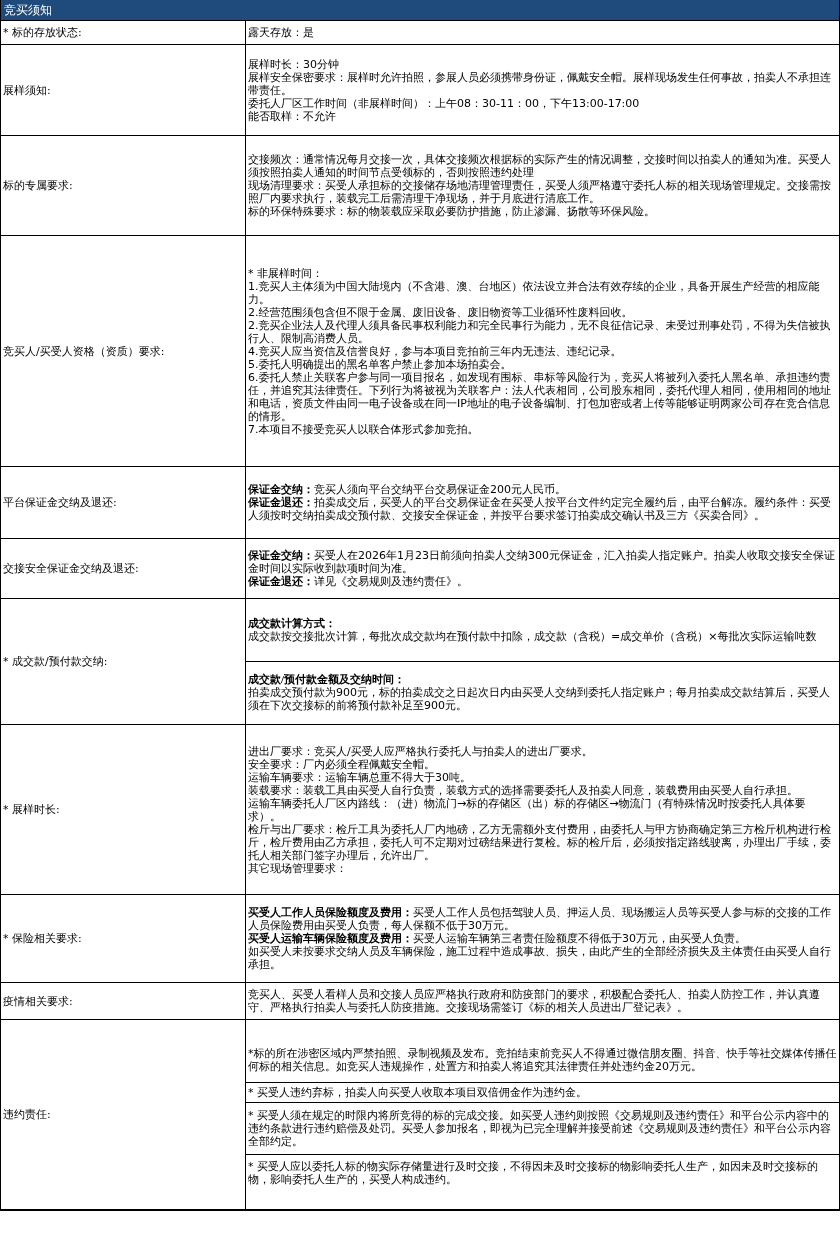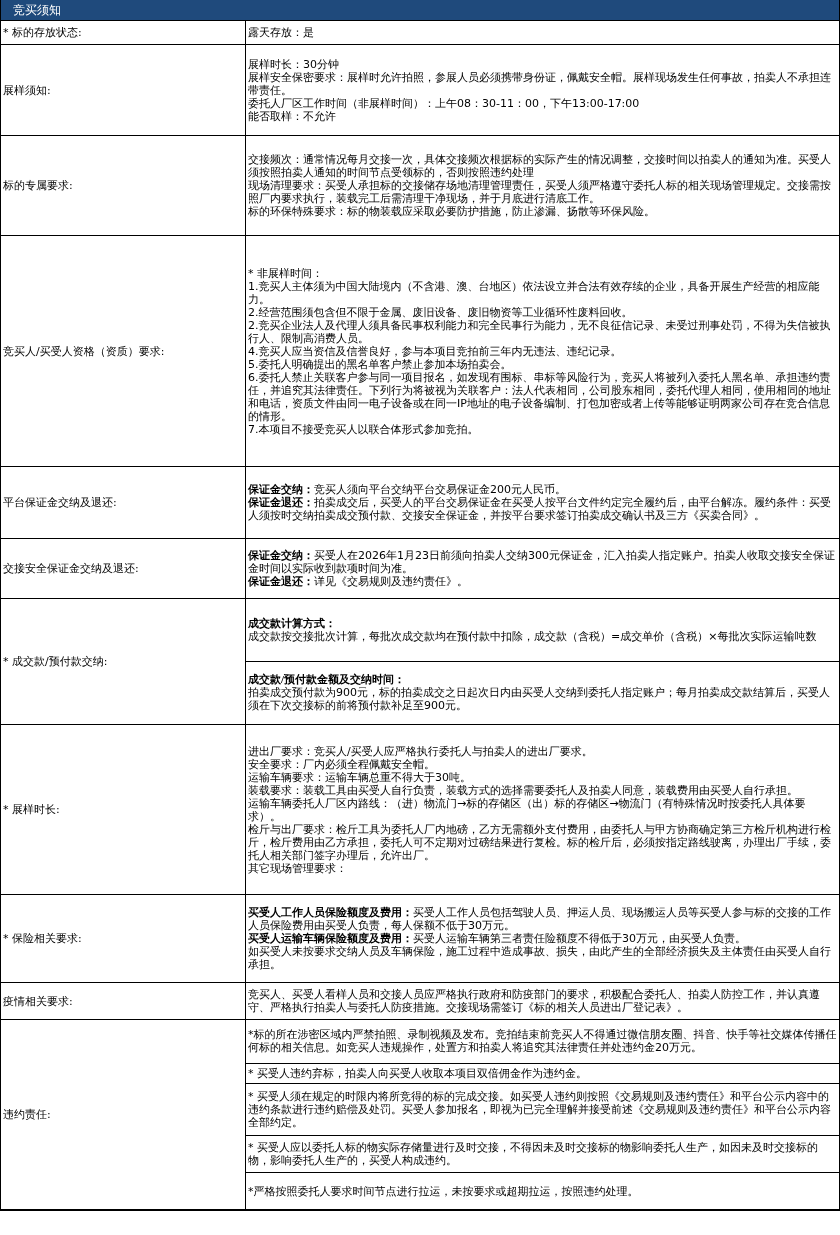--- a/index.html
+++ b/index.html
@@ -1,18 +1,18 @@
 <!DOCTYPE html>
 <html><head>
 <meta charset="utf-8">
 <style>
   html,body{margin:0;padding:0;background:#fff;}
   body{width:840px;height:1235px;overflow:hidden;font-family:"DejaVu Sans","Liberation Sans",sans-serif;font-size:11px;color:#000;}
   .wrap{position:relative;width:838px;border:1px solid #000;border-top:none;}
-  .title{background:#1f4a7c;color:#fff;height:19px;line-height:19px;padding-left:12px;font-size:12px;border-top:1px solid #1f4a7c;}
+  .title{background:#1f4a7c;color:#fff;height:19px;line-height:19px;padding-left:3px;font-size:12px;border-top:1px solid #1f4a7c;}
   table{border-collapse:collapse;width:840px;table-layout:fixed;margin-left:-1px;}
   td{border:1px solid #000;vertical-align:middle;padding:1px 2px;line-height:13px;word-break:break-all;}
   td.lab{width:240px;}
   .para{display:block;}
   b{font-weight:bold;font-family:Liberation Serif, serif;}
   .sub{border:none;border-collapse:collapse;width:100%;margin:-1px 0;}
   .sub td{border:none;border-bottom:1px solid #000;padding:3px 2px;}
   .sub tr:last-child td{border-bottom:none;}
   .cell-pad{padding:0;}
 </style>
@@ -130,22 +130,19 @@
                 </tr>
           <tr style="height:20px">
                   <td>* 买受人违约弃标，拍卖人向买受人收取本项目双倍佣金作为违约金。</td>
                 </tr>
           <tr style="height:52px">
                   <td>* 买受人须在规定的时限内将所竞得的标的完成交接。如买受人违约则按照《交易规则及违约责任》和平台公示内容中的违约条款进行违约赔偿及处罚。买受人参加报名，即视为已完全理解并接受前述《交易规则及违约责任》和平台公示内容全部约定。</td>
                 </tr>
           <tr style="height:37px">
                   <td>* 买受人应以委托人标的物实际存储量进行及时交接，不得因未及时交接标的物影响委托人生产，如因未及时交接标的物，影响委托人生产的，买受人构成违约。</td>
                 </tr>
-          <tr style="height:37px">
-                  <td>*严格按照委托人要求时间节点进行拉运，未按要求或超期拉运，按照违约处理。</td>
-                </tr>
         </tbody>
             </table>
       </td>
     </tr>
   </tbody>
     </table>
 </div>
 
 </body></html>

